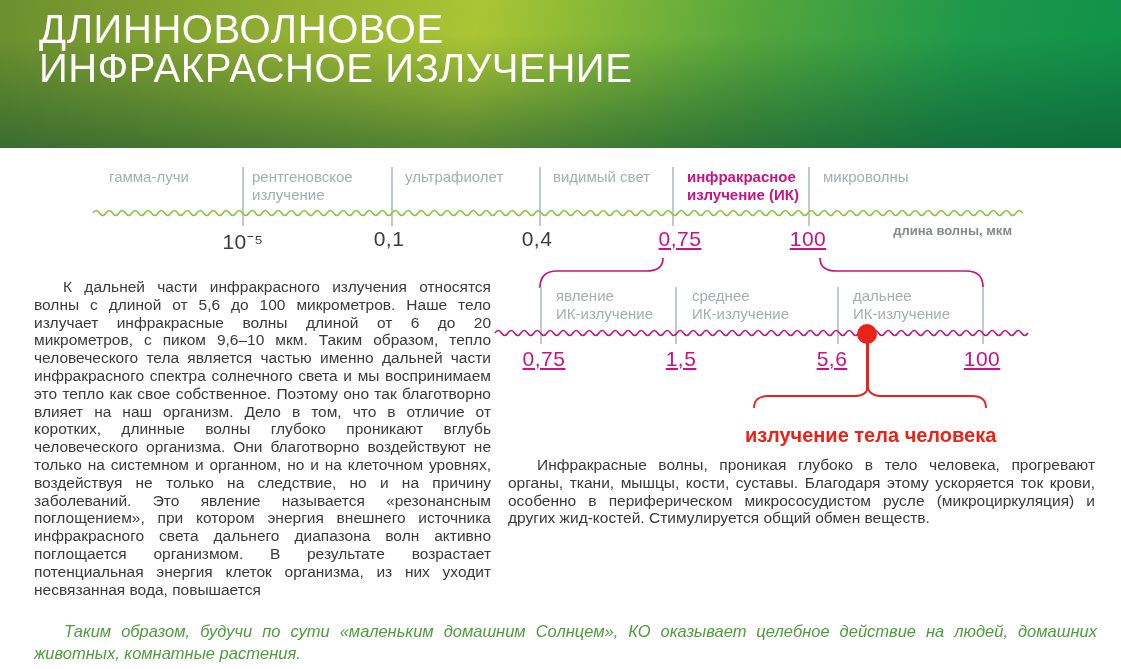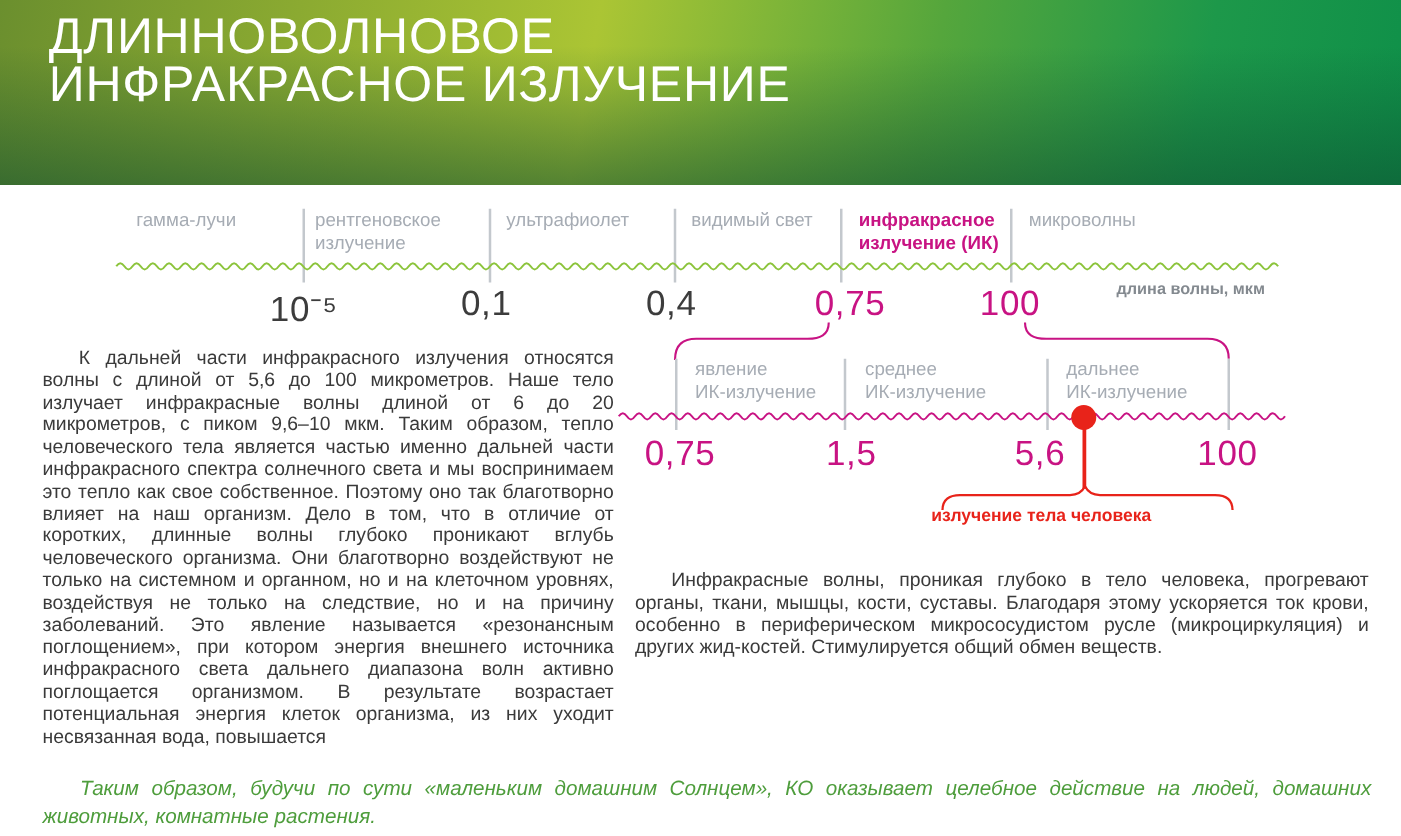--- a/index.html
+++ b/index.html
@@ -13,35 +13,35 @@
       linear-gradient(100deg, #6b8f2e 0%, #abc534 42%, #55a63c 66%, #1d984a 85%, #0f9049 100%);}
   .title{position:absolute;left:39px;top:10px;color:#fff;font-size:40px;
          line-height:39px;letter-spacing:.6px;white-space:pre-line;font-weight:400;}
 
   
   .bl{position:absolute;top:168px;font-size:15px;line-height:17.5px;
       color:#a6acb4;white-space:pre-line;}
   .bl.ir{color:#c81383;font-weight:bold;}
   .dv{position:absolute;width:2px;background:#c3c8cd;}
   .wave{position:absolute;}
-  .tick{position:absolute;transform:translateX(-50%);font-size:28px;color:#3c3c3c;
+  .tick{position:absolute;transform:translateX(-50%);font-size:21px;color:#3c3c3c;
         letter-spacing:.5px;white-space:nowrap;}
-  .tick.m{color:#c81383;}
+  .tick.m{color:#c81383;text-decoration:underline;}
   .axis-label{position:absolute;left:880px;top:223px;width:132px;text-align:right;
         font-size:13px;font-weight:bold;color:#83898f;}
 
   .bl2{position:absolute;top:287px;font-size:15px;line-height:17.5px;
        color:#a6acb4;white-space:pre-line;}
   .tick2{top:347px;}
 
   .dot{position:absolute;left:857px;top:324px;width:20px;height:20px;
        border-radius:50%;background:#e8231a;z-index:3;}
   .stem{position:absolute;left:866px;top:342px;width:2.5px;height:49px;background:#e8231a;}
-  .marker-label{position:absolute;left:745px;top:404px;width:248px;
-       font-size:14px;font-weight:bold;color:#e8231a;white-space:nowrap;}
+  .marker-label{position:absolute;left:745px;top:424px;width:248px;text-align:center;
+       font-size:20px;font-weight:bold;color:#e8231a;white-space:nowrap;}
 
   
   .col{position:absolute;font-size:15.5px;line-height:17.8px;color:#3a3a3a;
        text-align:justify;}
   .col p{margin:0;}
   .indent{text-indent:29px;}
   .footer{position:absolute;left:34px;top:621px;width:1063px;
        font-size:16.5px;line-height:21.5px;font-weight:normal;font-style:italic;
        color:#4e9d3c;text-indent:30px;text-align:justify;}
   svg{display:block;overflow:visible;}

